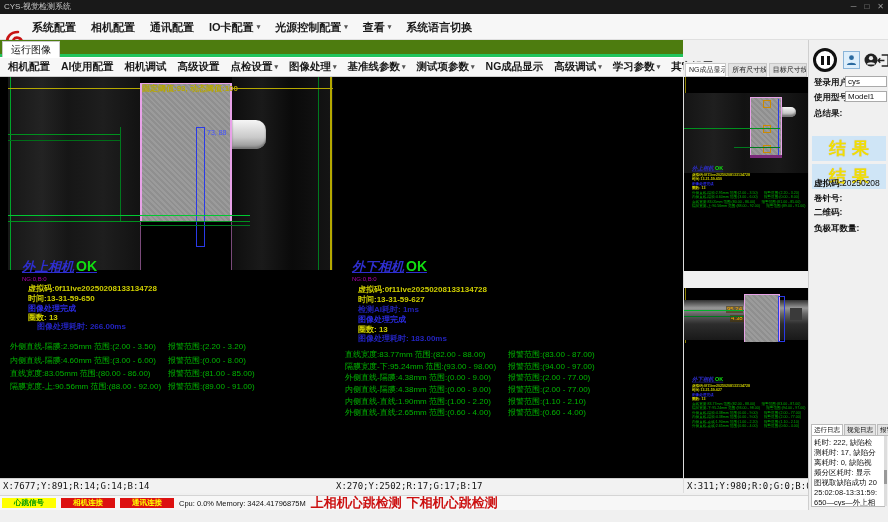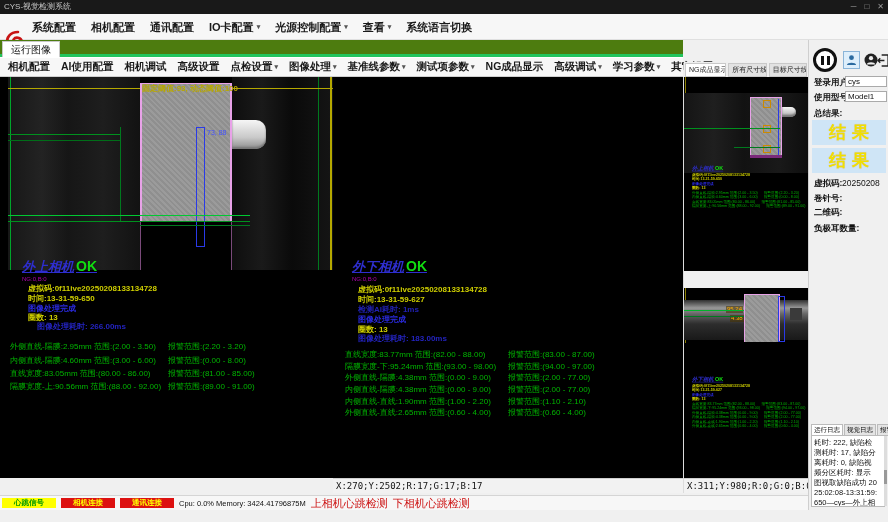--- a/index.html
+++ b/index.html
@@ -77,40 +77,40 @@
     border-radius:50%; background:#fff; display:flex; align-items:center; justify-content:center; gap:3px; }
   .pausebtn i { display:block; width:3px; height:9px; background:#111; }
   .sbtn { position:absolute; top:11px; width:17px; height:18px; border:1px solid #8ab4d8;
     background:#ddeefb; display:flex; align-items:center; justify-content:center; }
   .sbtn.plain { border:1px solid transparent; background:transparent; }
   .slabel { position:absolute; font-size:8.5px; font-weight:bold; color:#111; white-space:nowrap; }
   .sinput { position:absolute; width:42px; height:11px; background:#fff; border:1px solid #aaa;
     font-size:8px; line-height:10px; padding-left:2px; color:#111; }
   .resultbox { position:absolute; left:3px; width:74px; height:25px; background:#cfe5f6;
     display:flex; align-items:center; justify-content:center; color:#f0e000; font-weight:bold;
-    font-size:17px; letter-spacing:6px; text-shadow:0 0 1px #caa; padding-left:6px; }
+    font-size:17px; letter-spacing:6px; text-shadow:0 0 1px #caa; padding-left:6px;margin-top:16px; }
   .svalue { position:absolute; font-size:8.5px; color:#111; white-space:nowrap; }
   .logtabs { position:absolute; left:2px; top:384px; display:flex; gap:1px; }
   .ltab { font-size:6.5px; line-height:10px; padding:0 2px; border:1px solid #bbb; background:#e4e4e4;
     white-space:nowrap; }
   .ltab.active { background:#fff; }
   .logbox { position:absolute; left:2px; top:395px; width:74px; height:72px; background:#fff;
     border:1px solid #bbb; font-size:7.5px; line-height:10px; color:#111; padding:2px 6px 2px 2px;
     overflow:hidden; word-break:break-all; }
   .logscroll { position:absolute; right:1px; top:396px; width:3px; height:70px; background:#ddd; }
   .logthumb { position:absolute; right:1px; top:430px; width:3px; height:14px; background:#999; }
 
   
   .statusbar { position:absolute; left:0; top:495px; width:808px; height:15px; background:#f7f7f7;
     border-top:1px solid #d5d5d5; display:flex; align-items:center; gap:5px; padding-left:2px; }
   .badge { font-size:7.5px; font-weight:bold; line-height:10px; padding:0 12px; }
   .badge.hb { background:#ffff00; color:#009900; }
   .badge.red { background:#dd1111; color:#ffff00; }
   .cputext { font-size:7.5px; color:#111; }
-  .warntext { font-size:11px; color:#cc1111; font-weight:normal; }
+  .warntext { font-size:13px; color:#cc1111; font-weight:bold; }
 </style>
 </head>
 <body>
 
 <div class="app">
 
   <div class="titlebar">
     <span>CYS-视觉检测系统</span>
     <div class="wctrls">
       <span>─</span>
@@ -235,20 +235,21 @@
     <div class="b8" style="left:28px;top:244px;opacity:.85;margin-left:9px;">图像处理耗时: 266.00ms</div>
     <div class="g8" style="left:10px;top:264px;">外侧直线-隔膜:2.95mm 范围:(2.00 - 3.50)</div>
     <div class="g8" style="left:168px;top:264px;">报警范围:(2.20 - 3.20)</div>
     <div class="g8" style="left:10px;top:278px;">内侧直线-隔膜:4.60mm 范围:(3.00 - 6.00)</div>
     <div class="g8" style="left:168px;top:278px;">报警范围:(0.00 - 8.00)</div>
     <div class="g8" style="left:10px;top:291px;">直线宽度:83.05mm 范围:(80.00 - 86.00)</div>
     <div class="g8" style="left:168px;top:291px;">报警范围:(81.00 - 85.00)</div>
     <div class="g8" style="left:10px;top:304px;">隔膜宽度-上:90.56mm 范围:(88.00 - 92.00)</div>
     <div class="g8" style="left:168px;top:304px;">报警范围:(89.00 - 91.00)</div>
   </div>
+  <div class="coordstrip" style="left:0;top:478px;width:333px;">X:7677;Y:891;R:14;G:14;B:14</div>
 
   <div class="blackcol" style="left:333px;top:77px;width:350px;height:401px;">
 
     <div class="cam-title" style="left:19px;top:181px;">
       <span>外下相机</span><span class="cam-ok">OK</span>
     </div>
     <div class="ngline" style="left:19px;top:199px;">NG:0,B:0</div>
     <div class="y8" style="left:25px;top:207px;">虚拟码:0f11ive20250208133134728</div>
     <div class="y8" style="left:25px;top:217px;">时间:13-31-59-627</div>
     <div class="b8" style="left:25px;top:227px;opacity:.8;">检测AI耗时: 1ms</div>

